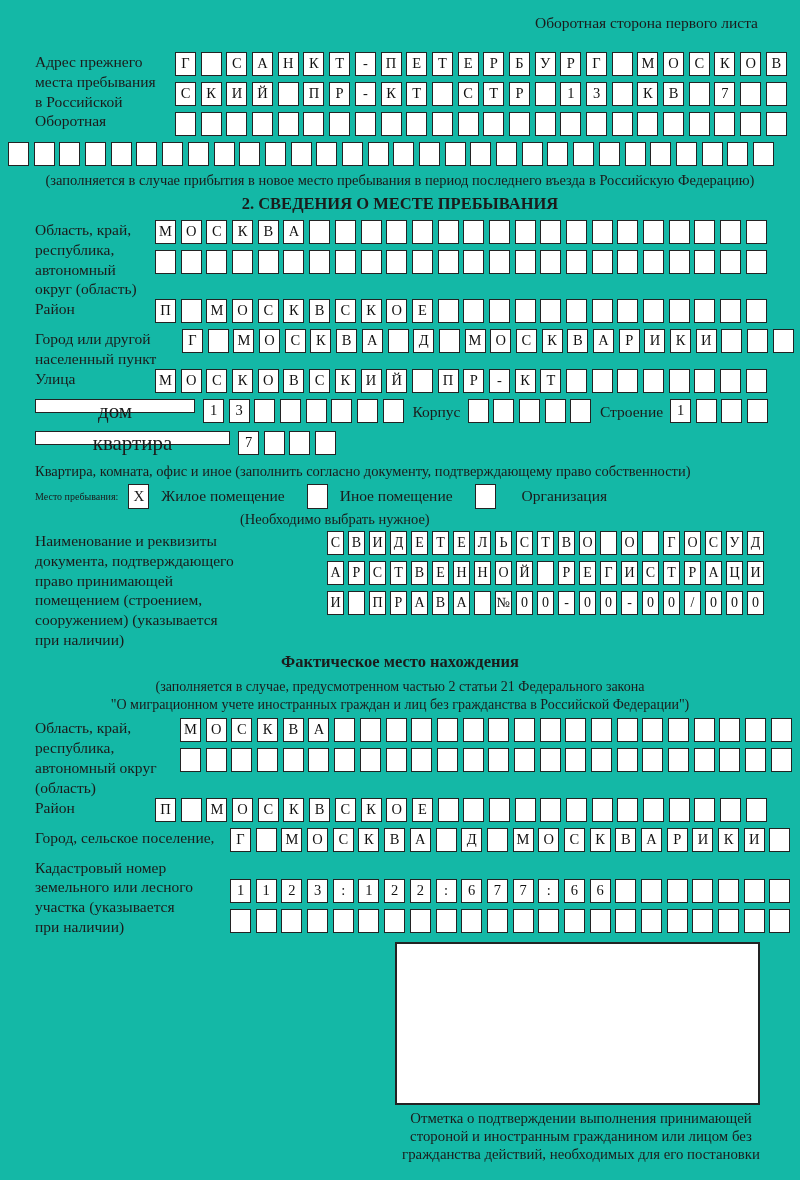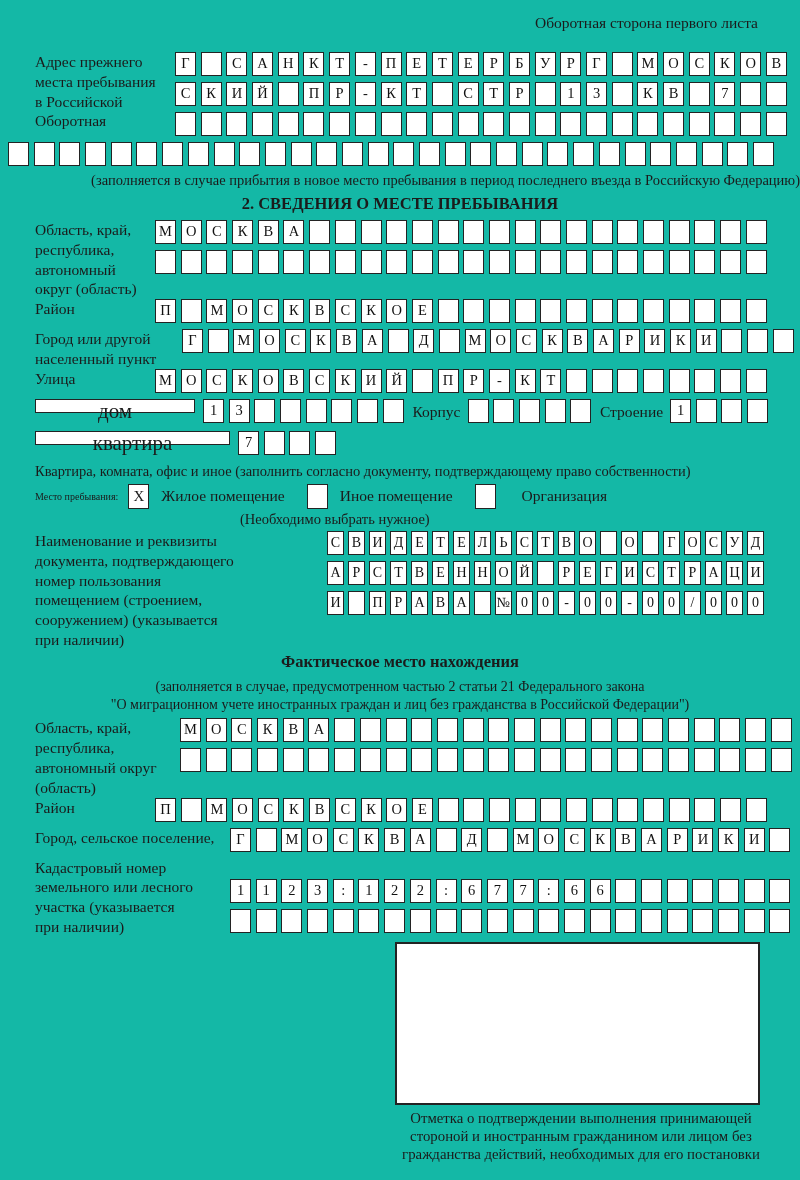--- a/index.html
+++ b/index.html
@@ -18,21 +18,21 @@
   .crow { white-space:nowrap; line-height:0; margin-bottom:3px; height:27px; }
   .cell {
     display:inline-block; width:21px; height:24px; border:1.6px solid #232323;
     margin-right:4.7px; text-align:center; font-size:14.5px; line-height:21px;
     vertical-align:top; background:#fff; color:#111;
   }
   .cell-sm { display:inline-block; width:17px; height:24px; border:1.6px solid #232323;
     margin-right:4px; text-align:center; font-size:14px; line-height:21px;
     vertical-align:top; background:#fff; color:#111; }
 
-  .note { font-size:14.5px; text-align:right; margin:1px 0 2px 0; }
+  .note { font-size:14.5px; text-align:center; margin:1px 0 2px 0; }
   .sec-title { text-align:center; font-weight:bold; font-size:16.5px; margin:5px 0 6px 0; }
 
   .w140 { width:140px; } .w120 { width:120px; } .w147 { width:147px; }
   .w292 { width:292px; } .w145 { width:145px; } .w195 { width:195px; }
 
   .full-row { margin-left:8px; }
 
   .house-row, .apt-row { display:flex; align-items:flex-start; margin-left:35px; margin-bottom:2px; }
   .bigbox {
     display:inline-block; height:14px; border:1.6px solid #232323; text-align:center;
@@ -140,21 +140,21 @@
     <span class="opt-label">Иное помещение</span>
     <span class="cb" style="margin-right:26px;"></span>
     <span class="opt-label">Организация</span>
   </div>
   <div class="stay-note">(Необходимо выбрать нужное)</div>
 
   <div class="block">
     <div class="label-col w292">
       <div>Наименование и реквизиты</div>
       <div>документа, подтверждающего</div>
-      <div>номер пользования</div>
+      <div>право принимающей</div>
       <div>помещением (строением,</div>
       <div>сооружением) (указывается</div>
       <div>при наличии)</div>
     </div>
     <div>
       <div class="crow"><span class="cell-sm">С</span><span class="cell-sm">В</span><span class="cell-sm">И</span><span class="cell-sm">Д</span><span class="cell-sm">Е</span><span class="cell-sm">Т</span><span class="cell-sm">Е</span><span class="cell-sm">Л</span><span class="cell-sm">Ь</span><span class="cell-sm">С</span><span class="cell-sm">Т</span><span class="cell-sm">В</span><span class="cell-sm">О</span><span class="cell-sm"></span><span class="cell-sm">О</span><span class="cell-sm"></span><span class="cell-sm">Г</span><span class="cell-sm">О</span><span class="cell-sm">С</span><span class="cell-sm">У</span><span class="cell-sm">Д</span></div>
       <div class="crow"><span class="cell-sm">А</span><span class="cell-sm">Р</span><span class="cell-sm">С</span><span class="cell-sm">Т</span><span class="cell-sm">В</span><span class="cell-sm">Е</span><span class="cell-sm">Н</span><span class="cell-sm">Н</span><span class="cell-sm">О</span><span class="cell-sm">Й</span><span class="cell-sm"></span><span class="cell-sm">Р</span><span class="cell-sm">Е</span><span class="cell-sm">Г</span><span class="cell-sm">И</span><span class="cell-sm">С</span><span class="cell-sm">Т</span><span class="cell-sm">Р</span><span class="cell-sm">А</span><span class="cell-sm">Ц</span><span class="cell-sm">И</span></div>
       <div class="crow"><span class="cell-sm">И</span><span class="cell-sm"></span><span class="cell-sm">П</span><span class="cell-sm">Р</span><span class="cell-sm">А</span><span class="cell-sm">В</span><span class="cell-sm">А</span><span class="cell-sm"></span><span class="cell-sm">№</span><span class="cell-sm">0</span><span class="cell-sm">0</span><span class="cell-sm">-</span><span class="cell-sm">0</span><span class="cell-sm">0</span><span class="cell-sm">-</span><span class="cell-sm">0</span><span class="cell-sm">0</span><span class="cell-sm">/</span><span class="cell-sm">0</span><span class="cell-sm">0</span><span class="cell-sm">0</span></div>
     </div>
   </div>

